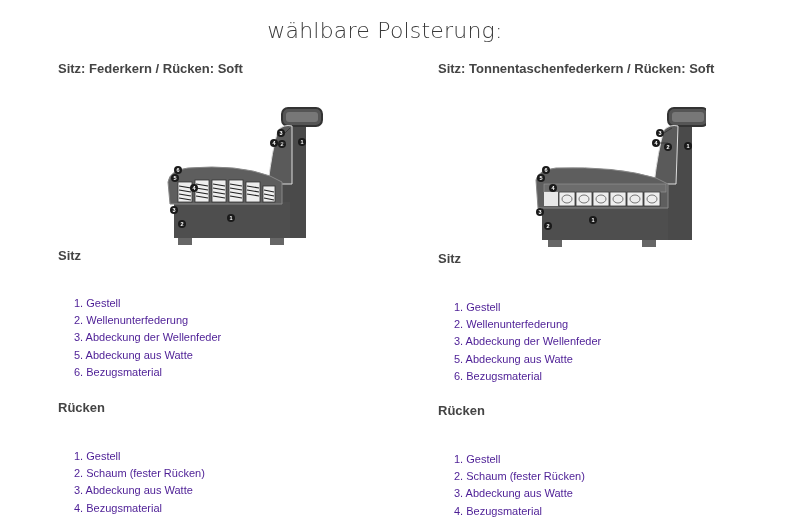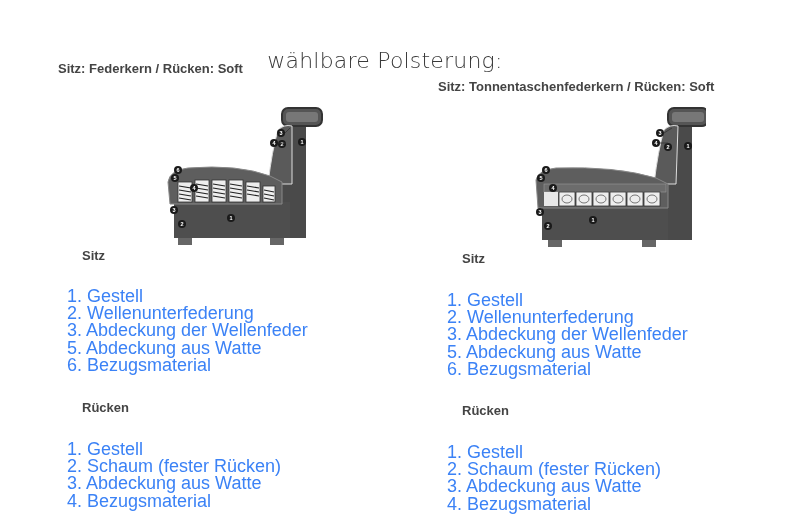--- a/index.html
+++ b/index.html
@@ -1,24 +1,24 @@
 <!DOCTYPE html>
 <html><head>
 <meta charset="utf-8">
 <style>
   html, body { margin:0; padding:0; background:#ffffff; }
   body { width:800px; height:518px; position:relative; overflow:hidden; font-family:"Liberation Sans", sans-serif; color:#333; }
-  .title { position:absolute; left:0; width:770px; top:18px; text-align:center; font-family:"DejaVu Sans", sans-serif; font-weight:300; font-size:22px; color:#3a3a3a; letter-spacing:0.2px;margin-top:30px; }
+  .title { position:absolute; left:0; width:770px; top:18px; text-align:center; font-family:"DejaVu Sans", sans-serif; font-weight:300; font-size:22px; color:#3a3a3a; letter-spacing:0.2px; }
   .col { position:absolute; top:0; }
   .col.left { left:58px; }
   .col.right { left:438px; }
   .sub { position:absolute; top:61px; font-size:13px; font-weight:bold; color:#444; white-space:nowrap;text-align:right; }
   .diagram { position:absolute; }
-  .sec-head { position:absolute; font-size:13px; font-weight:bold; color:#444;margin-left:24px; }
-  .list { position:absolute; margin:9px; padding:0; list-style:none; font-size:18px; line-height:17.2px; color:#3b82f6; }
+  .sec-head { position:absolute; font-size:13px; font-weight:bold; color:#444; }
+  .list { position:absolute; margin:16px; padding:0; list-style:none; font-size:11px; line-height:17.2px; color:#4c1d95; }
   .list li { white-space:nowrap; }
 </style>
 </head>
 <body>
 
 <div class="title">wählbare Polsterung:</div>
 
 <div class="col left">
   <div class="sub" style="left:0;">Sitz: Federkern / Rücken: Soft</div>
 
@@ -95,21 +95,21 @@
   <div class="sec-head" style="left:0; top:400px;">Rücken</div>
   <ul class="list" style="left:0; top:432px;">
     <li>1. Gestell</li>
     <li>2. Schaum (fester Rücken)</li>
     <li>3. Abdeckung aus Watte</li>
     <li>4. Bezugsmaterial</li>
   </ul>
 </div>
 
 <div class="col right">
-  <div class="sub" style="left:0;margin-top:18px;">Sitz: Tonnentaschenfederkern / Rücken: Soft</div>
+  <div class="sub" style="left:0;">Sitz: Tonnentaschenfederkern / Rücken: Soft</div>
 
   <svg class="diagram" style="left:88px; top:100px;" width="180" height="150" viewBox="0 0 180 150">
     <path d="M146 20 L166 20 L166 140 L130 140 L136 80 Z" fill="#4a4a4a"></path>
     <rect x="142" y="8" width="40" height="18" rx="6" fill="#555" stroke="#333" stroke-width="2"></rect>
     <rect x="146" y="12" width="32" height="10" rx="3" fill="#777"></rect>
     <path d="M138 30 Q144 24 152 26 L150 84 L128 84 Q132 50 138 30 Z" fill="#5a5a5a" stroke="#ddd" stroke-width="1"></path>
     <rect x="16" y="108" width="126" height="32" fill="#4e4e4e"></rect>
     <rect x="22" y="140" width="14" height="7" fill="#666"></rect>
     <rect x="116" y="140" width="14" height="7" fill="#666"></rect>
     <path d="M10 80 Q12 70 30 68 Q90 66 130 78 L142 84 L142 108 L12 108 Z" fill="#5e5e5e" stroke="#888" stroke-width="1"></path>

